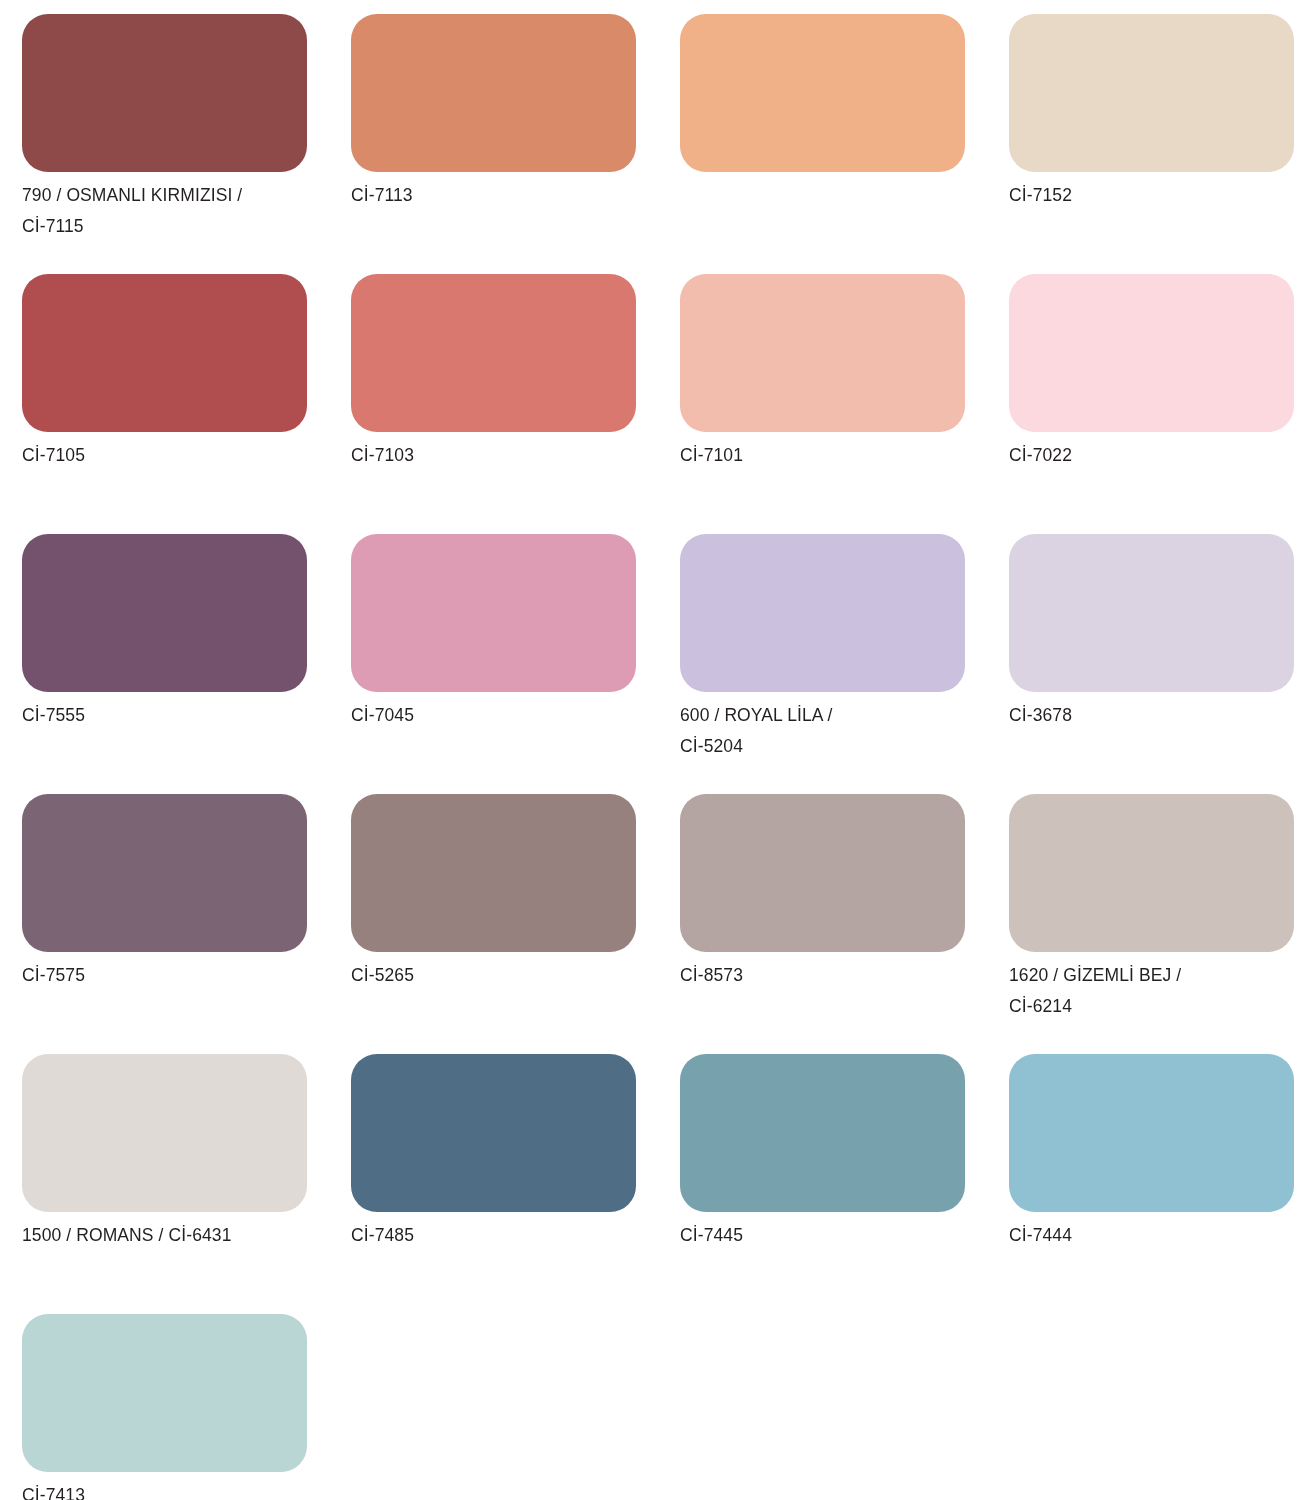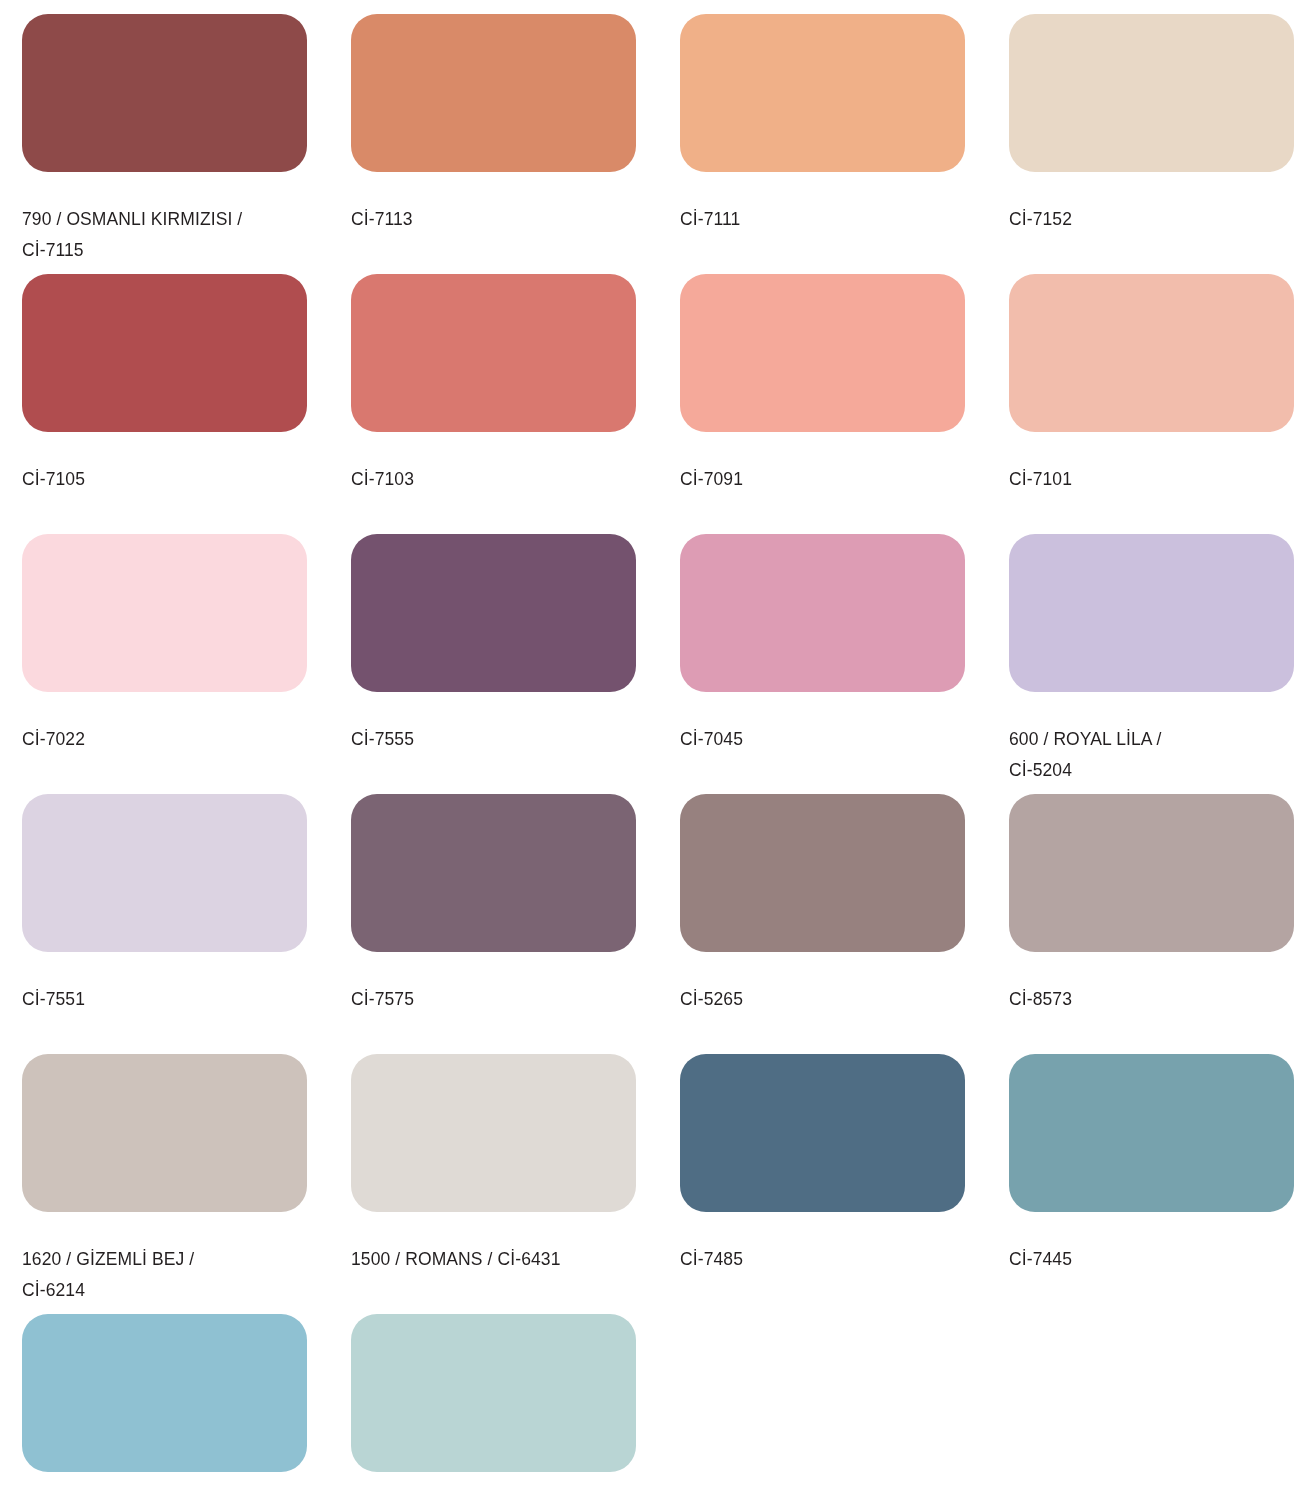--- a/index.html
+++ b/index.html
@@ -31,21 +31,21 @@
   }
 
   .swatch-chip {
     width: 285px;
     height: 158px;
     border-radius: 26px;
     display: block;
   }
 
   .swatch-label {
-    margin-top: 32px;
+    margin-top: 8px;
     font-size: 17.5px;
     line-height: 31px;
     color: #231f20;
     letter-spacing: 0.1px;
     max-width: 290px;
     white-space: pre-line;
     font-weight: 400;
   }
 </style>
 </head>
@@ -56,37 +56,32 @@
       <div class="swatch-chip" style="background: rgb(142, 74, 73);"></div>
       <div class="swatch-label">790 / OSMANLI KIRMIZISI /
 Cİ-7115</div>
     </div>
     <div class="swatch-cell">
       <div class="swatch-chip" style="background: rgb(217, 138, 104);"></div>
       <div class="swatch-label">Cİ-7113</div>
     </div>
     <div class="swatch-cell">
       <div class="swatch-chip" style="background: rgb(240, 176, 136);"></div>
-      <div class="swatch-label">Cİ-7111</div>
     </div>
     <div class="swatch-cell">
       <div class="swatch-chip" style="background: rgb(232, 216, 198);"></div>
       <div class="swatch-label">Cİ-7152</div>
     </div>
     <div class="swatch-cell">
       <div class="swatch-chip" style="background: rgb(176, 77, 79);"></div>
       <div class="swatch-label">Cİ-7105</div>
     </div>
     <div class="swatch-cell">
       <div class="swatch-chip" style="background: rgb(217, 120, 111);"></div>
       <div class="swatch-label">Cİ-7103</div>
-    </div>
-    <div class="swatch-cell">
-      <div class="swatch-chip" style="background: rgb(245, 169, 154);"></div>
-      <div class="swatch-label">Cİ-7091</div>
     </div>
     <div class="swatch-cell">
       <div class="swatch-chip" style="background: rgb(242, 189, 172);"></div>
       <div class="swatch-label">Cİ-7101</div>
     </div>
     <div class="swatch-cell">
       <div class="swatch-chip" style="background: rgb(251, 217, 222);"></div>
       <div class="swatch-label">Cİ-7022</div>
     </div>
     <div class="swatch-cell">
@@ -97,21 +92,21 @@
       <div class="swatch-chip" style="background: rgb(221, 156, 180);"></div>
       <div class="swatch-label">Cİ-7045</div>
     </div>
     <div class="swatch-cell">
       <div class="swatch-chip" style="background: rgb(203, 192, 221);"></div>
       <div class="swatch-label">600 / ROYAL LİLA /
 Cİ-5204</div>
     </div>
     <div class="swatch-cell">
       <div class="swatch-chip" style="background: rgb(220, 211, 226);"></div>
-      <div class="swatch-label">Cİ-7551</div>
+      <div class="swatch-label">Cİ-3678</div>
     </div>
     <div class="swatch-cell">
       <div class="swatch-chip" style="background: rgb(123, 100, 115);"></div>
       <div class="swatch-label">Cİ-7575</div>
     </div>
     <div class="swatch-cell">
       <div class="swatch-chip" style="background: rgb(151, 129, 127);"></div>
       <div class="swatch-label">Cİ-5265</div>
     </div>
     <div class="swatch-cell">

